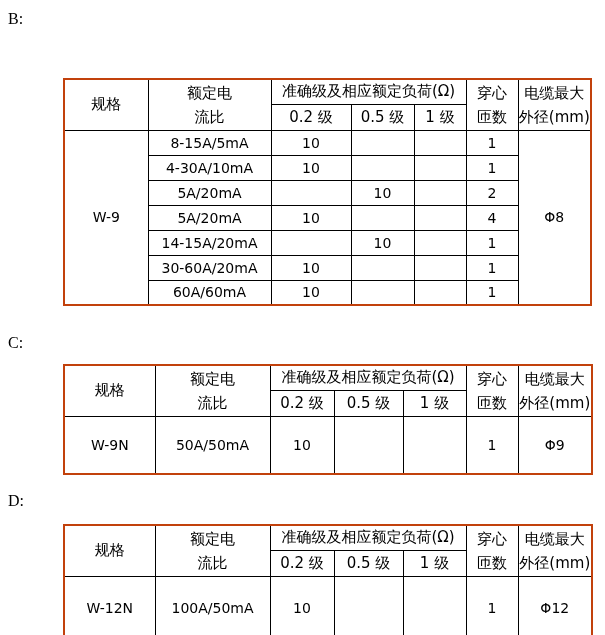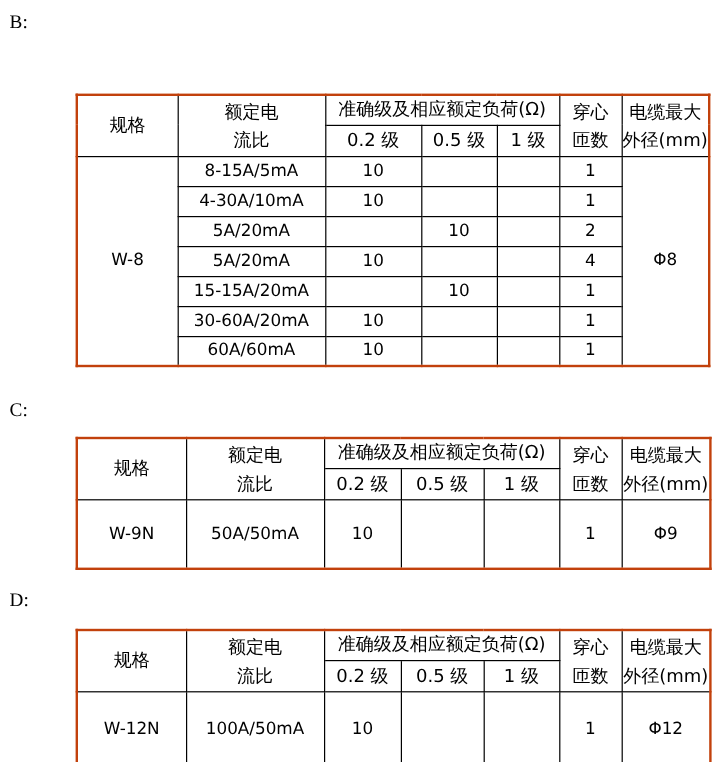--- a/index.html
+++ b/index.html
@@ -83,21 +83,21 @@
       </td>
     </tr>
     <tr class="hrow2">
       <td class="hdr">0.2 级</td>
       <td class="hdr">0.5 级</td>
       <td class="hdr">1 级</td>
     </tr>
   </thead>
   <tbody>
     <tr>
-      <td rowspan="7">W-8</td>
+      <td rowspan="7">W-9</td>
       <td>8-15A/5mA</td>
       <td>10</td>
       <td></td>
       <td></td>
       <td>1</td>
       <td rowspan="7">Φ8</td>
     </tr>
     <tr>
       <td>4-30A/10mA</td>
       <td>10</td>
@@ -113,21 +113,21 @@
       <td>2</td>
     </tr>
     <tr>
       <td>5A/20mA</td>
       <td>10</td>
       <td></td>
       <td></td>
       <td>4</td>
     </tr>
     <tr>
-      <td>15-15A/20mA</td>
+      <td>14-15A/20mA</td>
       <td></td>
       <td>10</td>
       <td></td>
       <td>1</td>
     </tr>
     <tr>
       <td>30-60A/20mA</td>
       <td>10</td>
       <td></td>
       <td></td>

